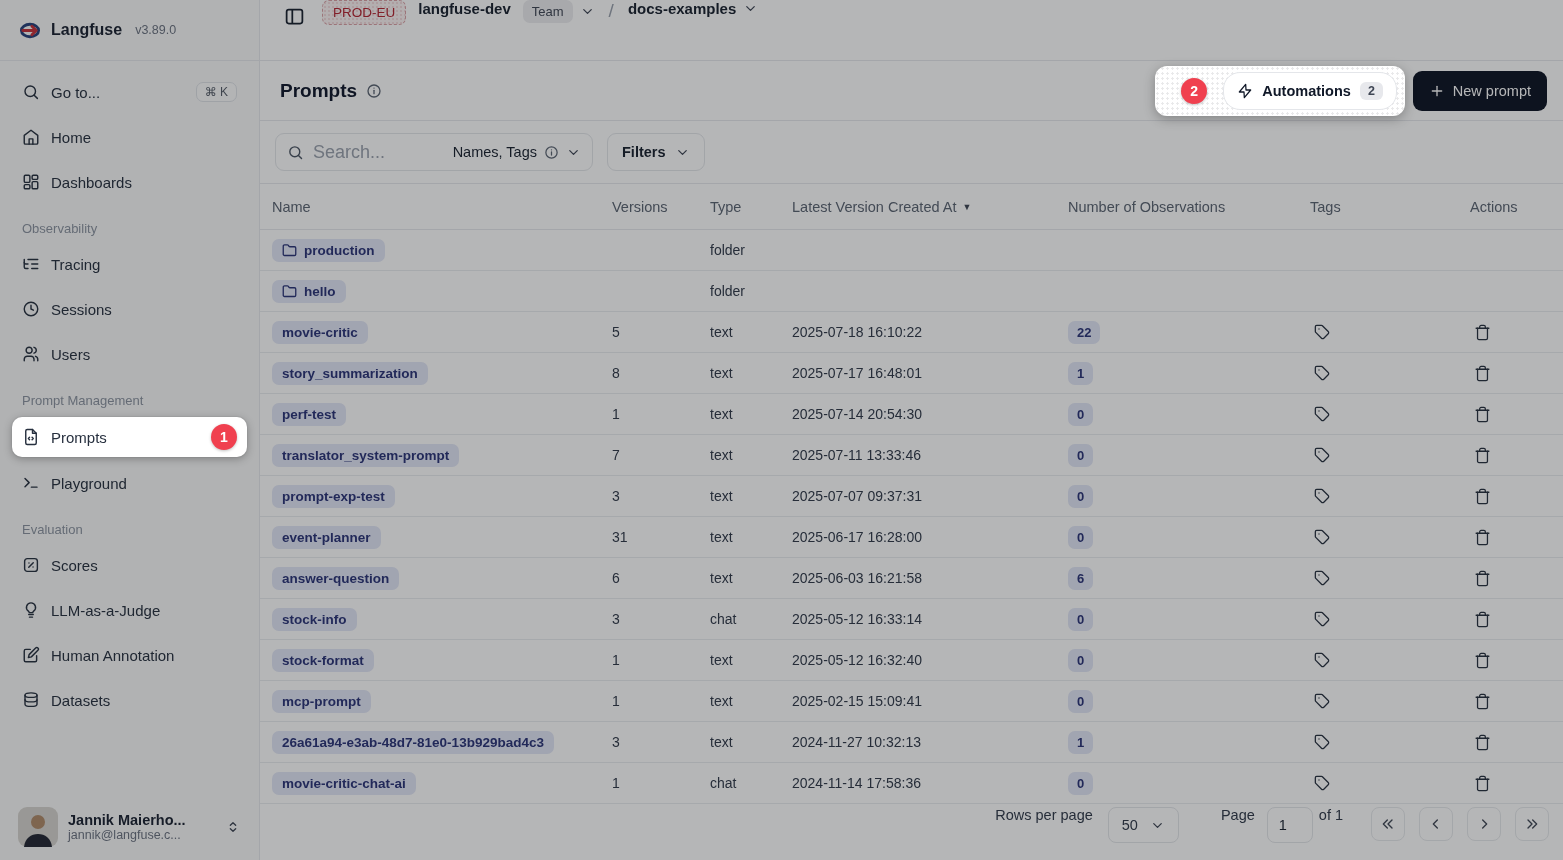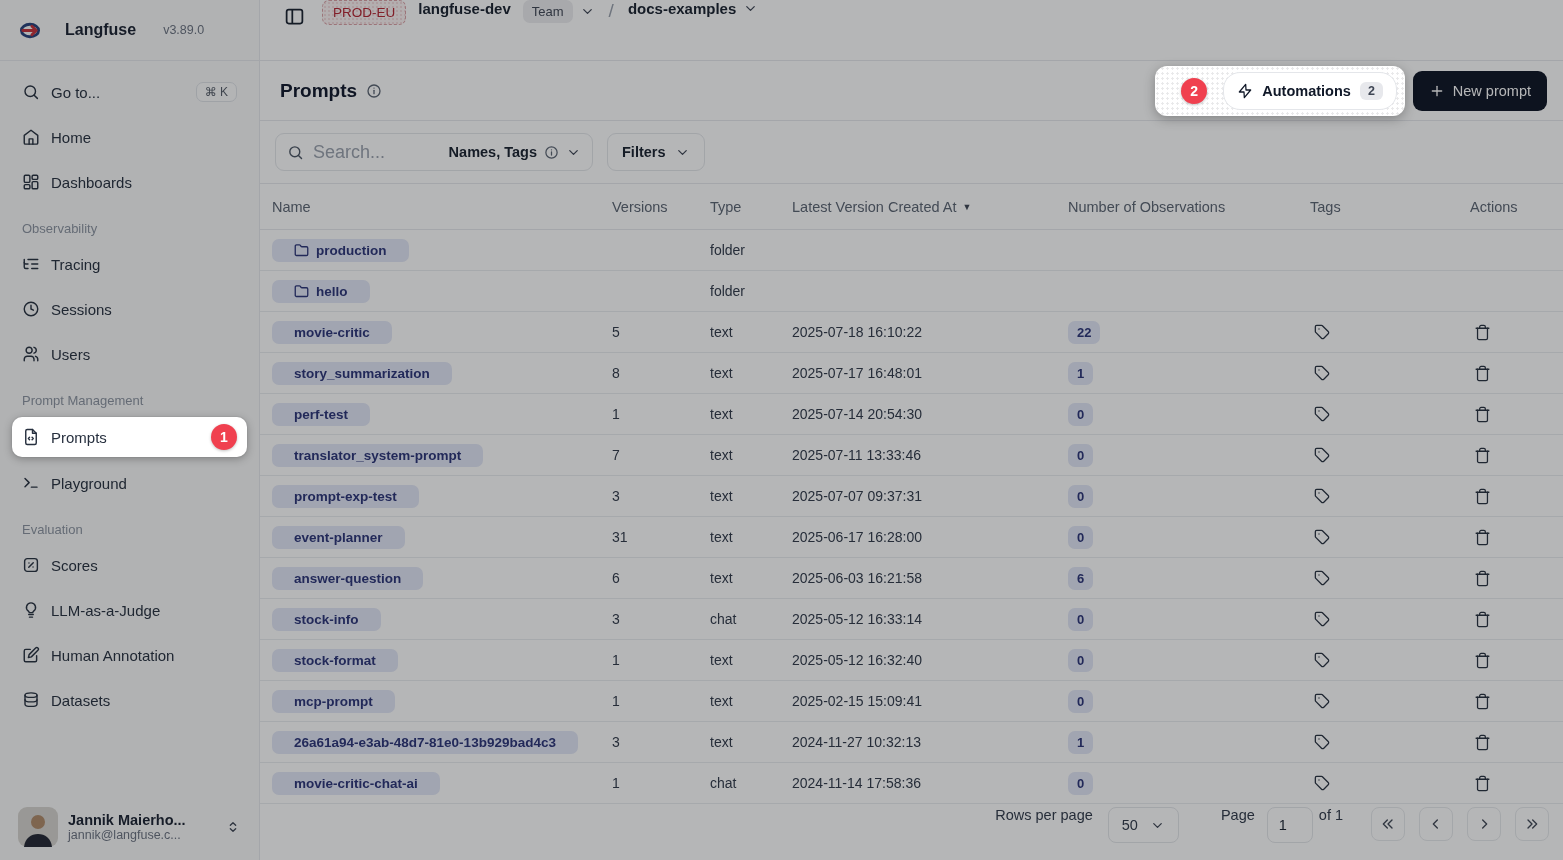--- a/index.html
+++ b/index.html
@@ -15,21 +15,21 @@
   body{font-family:"Liberation Sans",sans-serif;background:#fff;}
   .app{position:relative;width:1563px;height:860px;background:#fff;overflow:hidden;}
   svg{flex:0 0 auto;display:block;}
 
   
   .dim{position:absolute;inset:0;background:rgba(16,18,24,0.31);z-index:50;pointer-events:none;}
   .spotlight{position:relative;z-index:60;}
 
   
   .sidebar{position:absolute;left:0;top:0;bottom:0;width:260px;background:#fafafa;border-right:1px solid var(--border);}
-  .sb-header{height:61px;border-bottom:1px solid var(--border);display:flex;align-items:center;padding:0 18px;gap:23px;}
+  .sb-header{height:61px;border-bottom:1px solid var(--border);display:flex;align-items:center;padding:0 18px;gap:9px;}
   .brand{font-size:16px;font-weight:700;color:#1a2130;}
   .version{font-size:12.5px;color:var(--muted);margin-left:4px;}
   .sb-nav{padding:12px 12px 0 12px;}
   .nav-item{display:flex;align-items:center;gap:11px;height:38px;padding:0 10px;border-radius:10px;font-size:15px;color:#27303f;margin-bottom:7px;cursor:pointer;}
   .nav-item .spacer{flex:1;}
   .kbd{border:1px solid #dfe2e7;border-radius:7px;padding:2px 8px;font-size:12px;color:#555c68;background:#fdfdfd;}
   .section-label{font-size:13px;color:#8b93a0;margin:20px 0 9px 10px;}
   .nav-item.spotlight{background:#fff;height:40px;box-shadow:0 2px 8px rgba(0,0,0,0.28),0 0 0 1px rgba(0,0,0,0.03);}
   .red-badge{min-width:26px;height:26px;border-radius:50%;background:var(--accent);color:#fff;font-size:14px;font-weight:700;display:flex;align-items:center;justify-content:center;box-shadow:0 1px 3px rgba(0,0,0,0.25);}
   .user-card{position:absolute;left:12px;right:12px;bottom:9px;display:flex;align-items:center;gap:10px;padding:4px 6px;border-radius:10px;cursor:pointer;}
@@ -56,31 +56,31 @@
     box-shadow:0 3px 12px rgba(0,0,0,0.28);
     background-image:radial-gradient(rgba(120,120,130,0.16) 1px,transparent 1.3px);background-size:5px 5px;}
   .automations-btn{display:flex;align-items:center;gap:9px;height:38px;padding:0 13px;background:#fff;border:1px solid #e4e6ea;border-radius:17px;font-size:14.5px;font-weight:600;color:#101828;cursor:pointer;font-family:inherit;}
   .count-pill{background:#e7e8ec;border-radius:6px;padding:2px 8px;font-size:12.5px;font-weight:600;color:#3f4654;}
   .new-prompt-btn{display:flex;align-items:center;gap:8px;height:40px;padding:0 16px;background:var(--dark-btn);color:#fff;border:none;border-radius:9px;font-size:14.5px;font-weight:500;margin-left:8px;cursor:pointer;font-family:inherit;}
 
   .controls-row{flex:0 0 62px;display:flex;align-items:center;padding:0 15px;gap:14px;}
   .search-box{display:flex;align-items:center;height:38px;width:318px;border:1px solid #e4e6ea;border-radius:9px;padding:0 11px;gap:9px;background:#fff;}
   .search-box input{border:none;outline:none;flex:1;min-width:0;font-size:18px;color:#18202e;font-family:inherit;background:transparent;}
   .search-box input::placeholder{color:#9aa1ad;}
-  .scope{display:flex;align-items:center;gap:7px;font-size:14.5px;font-weight:700;color:#18202e;cursor:pointer;}
+  .scope{display:flex;align-items:center;gap:7px;font-size:14.5px;font-weight:400;color:#18202e;cursor:pointer;}
   .filters-btn{display:flex;align-items:center;gap:9px;height:38px;padding:0 14px;border:1px solid #e4e6ea;border-radius:9px;background:#fff;font-size:14.5px;font-weight:600;color:#18202e;cursor:pointer;font-family:inherit;}
 
   
   .grid-cols{display:grid;grid-template-columns:340px 98px 82px 276px 242px 160px 1fr;align-items:center;padding-left:12px;}
   .thead{flex:0 0 47px;border-top:1px solid var(--border);border-bottom:1px solid var(--border);color:#5b6472;font-size:14.5px;}
   .th{display:flex;align-items:center;gap:6px;}
   .sort-ind{font-size:9px;color:#3f4654;}
   .tbody{flex:1 1 auto;overflow:hidden;}
   .trow{height:41px;border-bottom:1px solid #eaecef;font-size:14px;color:#303949;cursor:pointer;}
-  .name-pill{display:inline-flex;align-items:center;gap:7px;background:var(--pill-bg);color:var(--pill-text);border-radius:7px;padding:4px 22px;font-size:13.5px;font-weight:700;max-width:330px;cursor:pointer;}
+  .name-pill{display:inline-flex;align-items:center;gap:7px;background:var(--pill-bg);color:var(--pill-text);border-radius:7px;padding:4px 10px;font-size:13.5px;font-weight:700;max-width:330px;cursor:pointer;}
   .obs-pill{display:inline-flex;justify-content:center;background:var(--pill-bg);color:var(--pill-text);border-radius:7px;padding:4px 9px;font-size:13px;font-weight:700;min-width:14px;}
   .cell-iconbtn{background:none;border:none;color:#27303f;cursor:pointer;display:flex;align-items:center;padding:4px;}
 
   
   .tfooter{flex:0 0 53px;display:flex;align-items:flex-start;justify-content:flex-end;padding-right:14px;font-size:14.5px;color:#303949;}
   .select-box{display:flex;align-items:center;gap:12px;height:36px;padding:0 13px;border:1px solid #e4e6ea;border-radius:8px;margin-left:15px;background:#fff;cursor:pointer;}
   .page-label{margin-left:42px;}
   .page-input{width:46px;height:36px;border:1px solid #e4e6ea;border-radius:8px;padding:0 11px;font-size:14.5px;color:#18202e;margin-left:12px;font-family:inherit;outline:none;}
   .of-label{margin-left:6px;}
   .pager{display:flex;gap:14px;margin-left:28px;}

